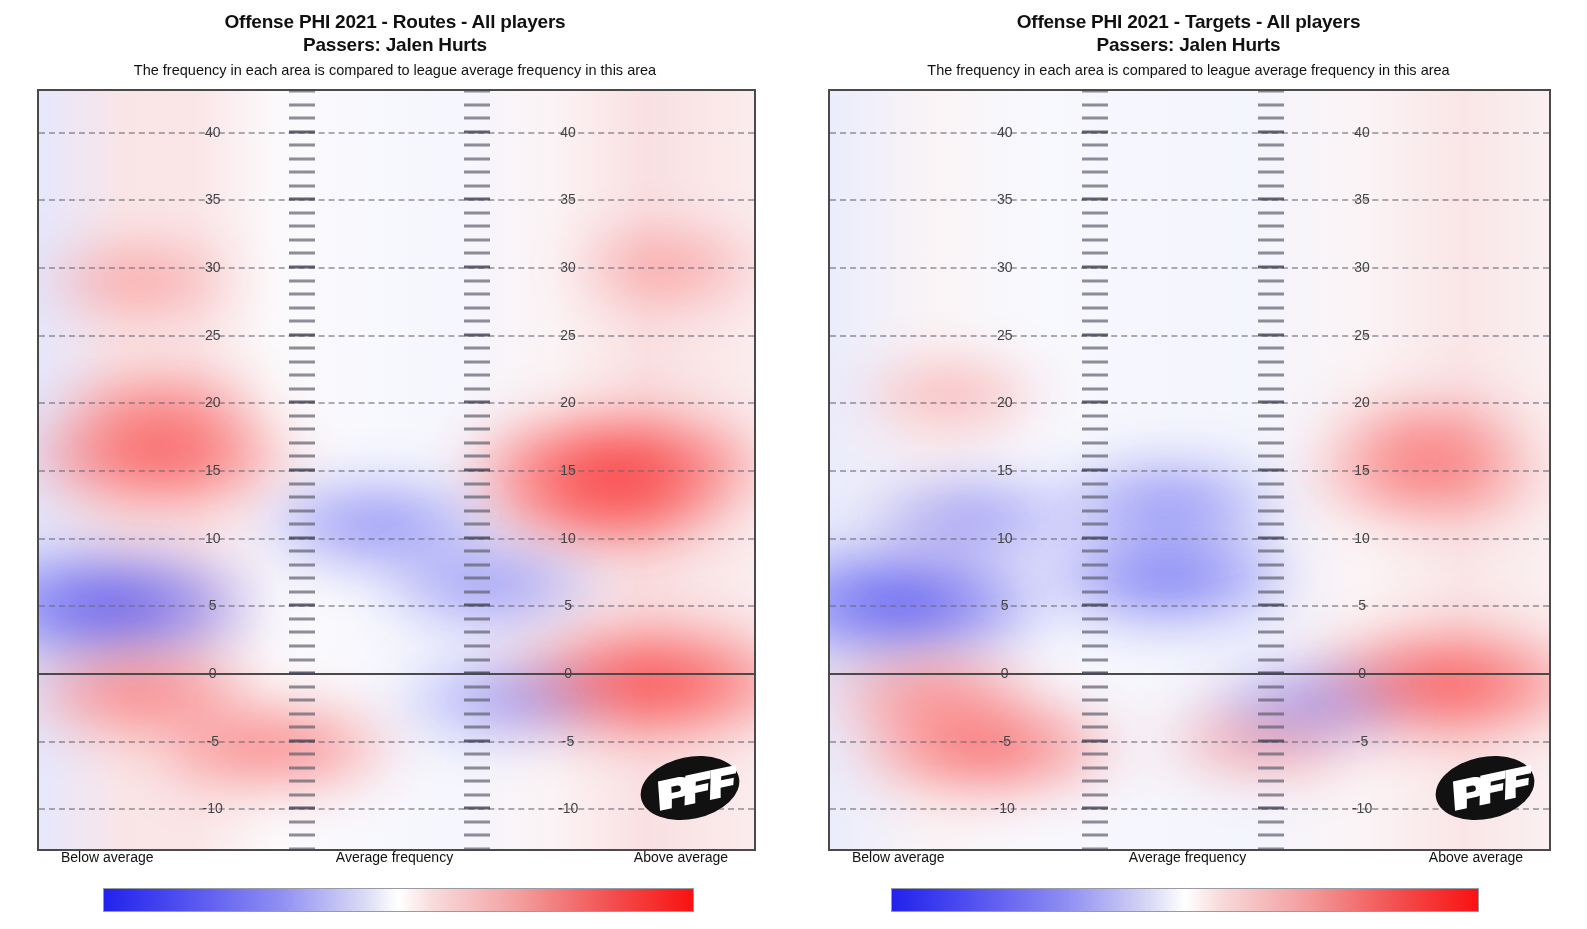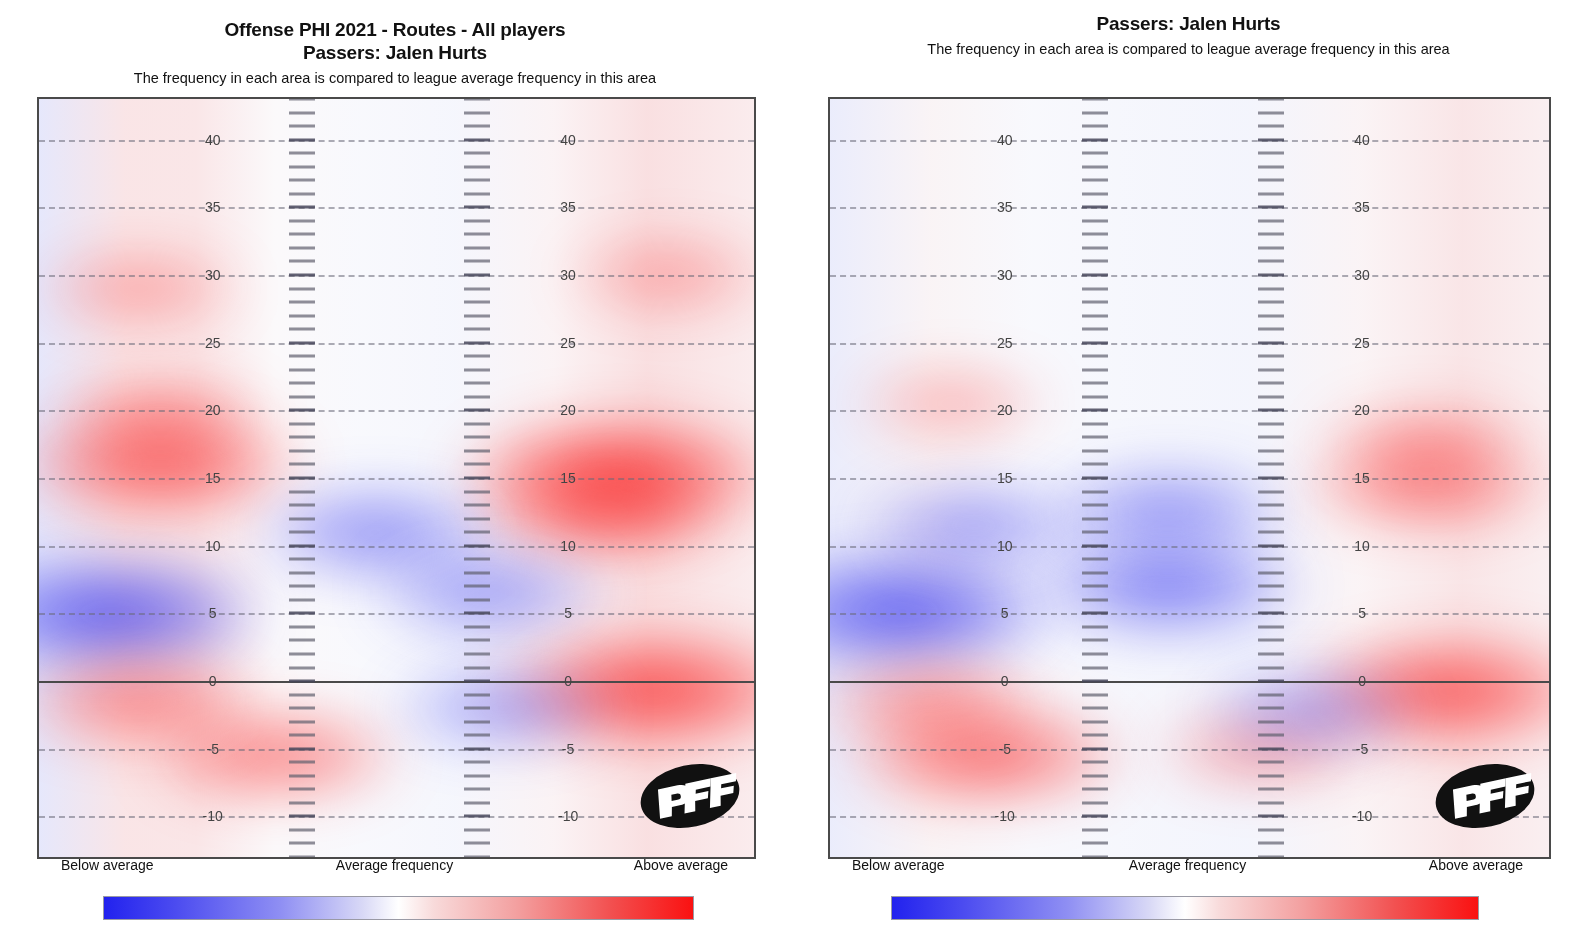--- a/index.html
+++ b/index.html
@@ -4,21 +4,21 @@
 <style>
   html,body{margin:0;padding:0;background:#ffffff;}
   body{
     width:1587px;height:929px;
     font-family:"Liberation Sans","DejaVu Sans",sans-serif;
     color:#111;
     overflow:hidden;
   }
   .page{position:relative;width:1587px;height:929px;}
 
-  .panel{position:absolute;top:12px;height:889px;}
+  .panel{position:absolute;top:4px;height:889px;}
   .panel.left{left:0;width:790px;}
   .panel.right{left:790px;width:797px;}
 
   .titles{position:absolute;left:0;right:0;top:0;text-align:center;}
   .title-main{
     font-size:19px;font-weight:bold;letter-spacing:-.2px;
     line-height:23px;margin-top:6px;color:#111;
   }
   .title-sub{
     font-size:19px;font-weight:bold;letter-spacing:-.2px;
@@ -303,20 +303,21 @@
     <div class="legend-labels">
       <span class="l">Below average</span>
       <span class="c">Average frequency</span>
       <span class="r">Above average</span>
     </div>
     <div class="colorbar"></div>
   </div>
 
   <div class="panel right">
     <div class="titles">
+      <div class="title-main">Offense PHI 2021 - Targets - All players</div>
       <div class="title-sub">Passers: Jalen Hurts</div>
       <div class="title-note">The frequency in each area is compared to league average frequency in this area</div>
     </div>
 
     <div class="plot" id="plot1">
       <div class="heat" id="heat1">
           <div style="position: absolute; inset: 0px; background: linear-gradient(to right, rgba(150, 160, 246, 0.16) 0%, rgba(240, 200, 200, 0.14) 14%, rgba(235, 238, 253, 0.18) 28%, rgba(225, 230, 252, 0.22) 44%, rgba(220, 226, 252, 0.24) 58%, rgba(248, 205, 205, 0.16) 74%, rgba(244, 160, 160, 0.24) 88%, rgba(246, 185, 185, 0.18) 100%);"></div>
           <span style="left: -90.5px; top: 450.61px; width: 324.8px; height: 122.08px; background: radial-gradient(rgba(35, 35, 238, 0.784) 0%, rgba(35, 35, 238, 0.43) 40%, rgba(35, 35, 238, 0) 72%);"></span>
           <span style="left: 196.43px; top: 434.386px; width: 283px; height: 105.8px; background: radial-gradient(rgba(35, 35, 238, 0.63) 0%, rgba(35, 35, 238, 0.345) 40%, rgba(35, 35, 238, 0) 72%);"></span>
           <span style="left: 210.68px; top: 365.489px; width: 254.5px; height: 94.7px; background: radial-gradient(rgba(35, 35, 238, 0.525) 0%, rgba(35, 35, 238, 0.29) 40%, rgba(35, 35, 238, 0) 72%);"></span>

